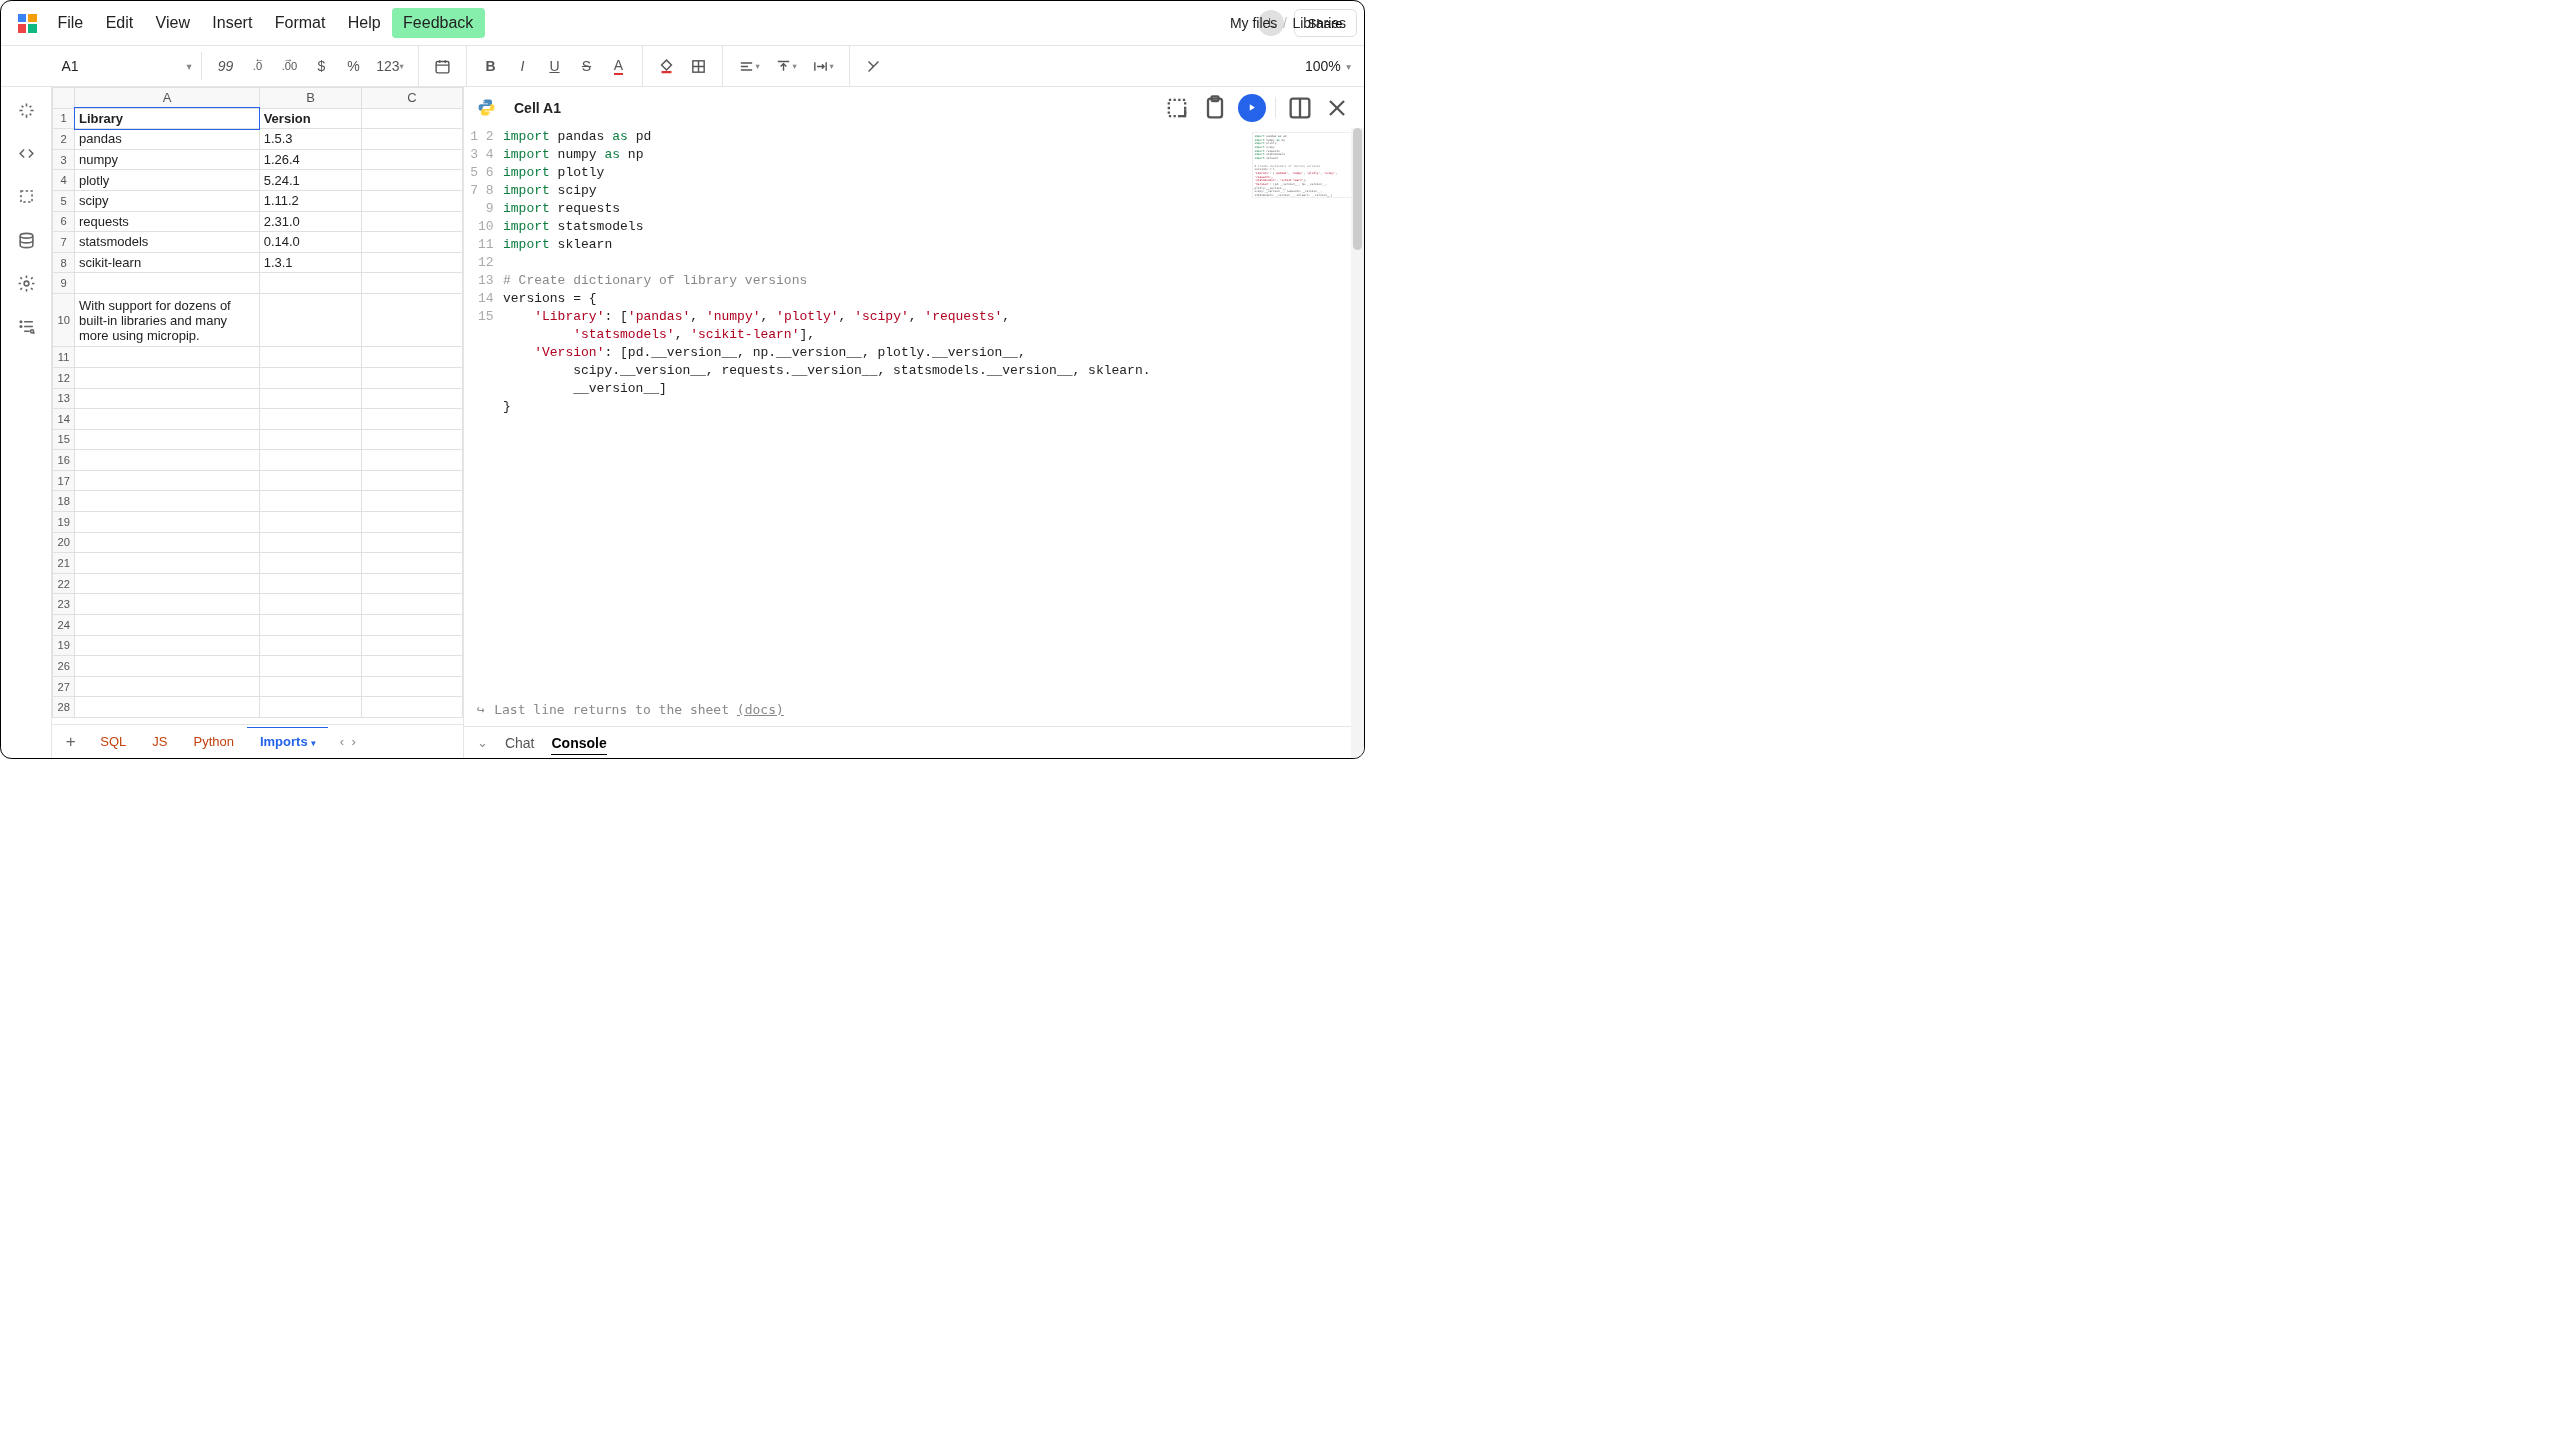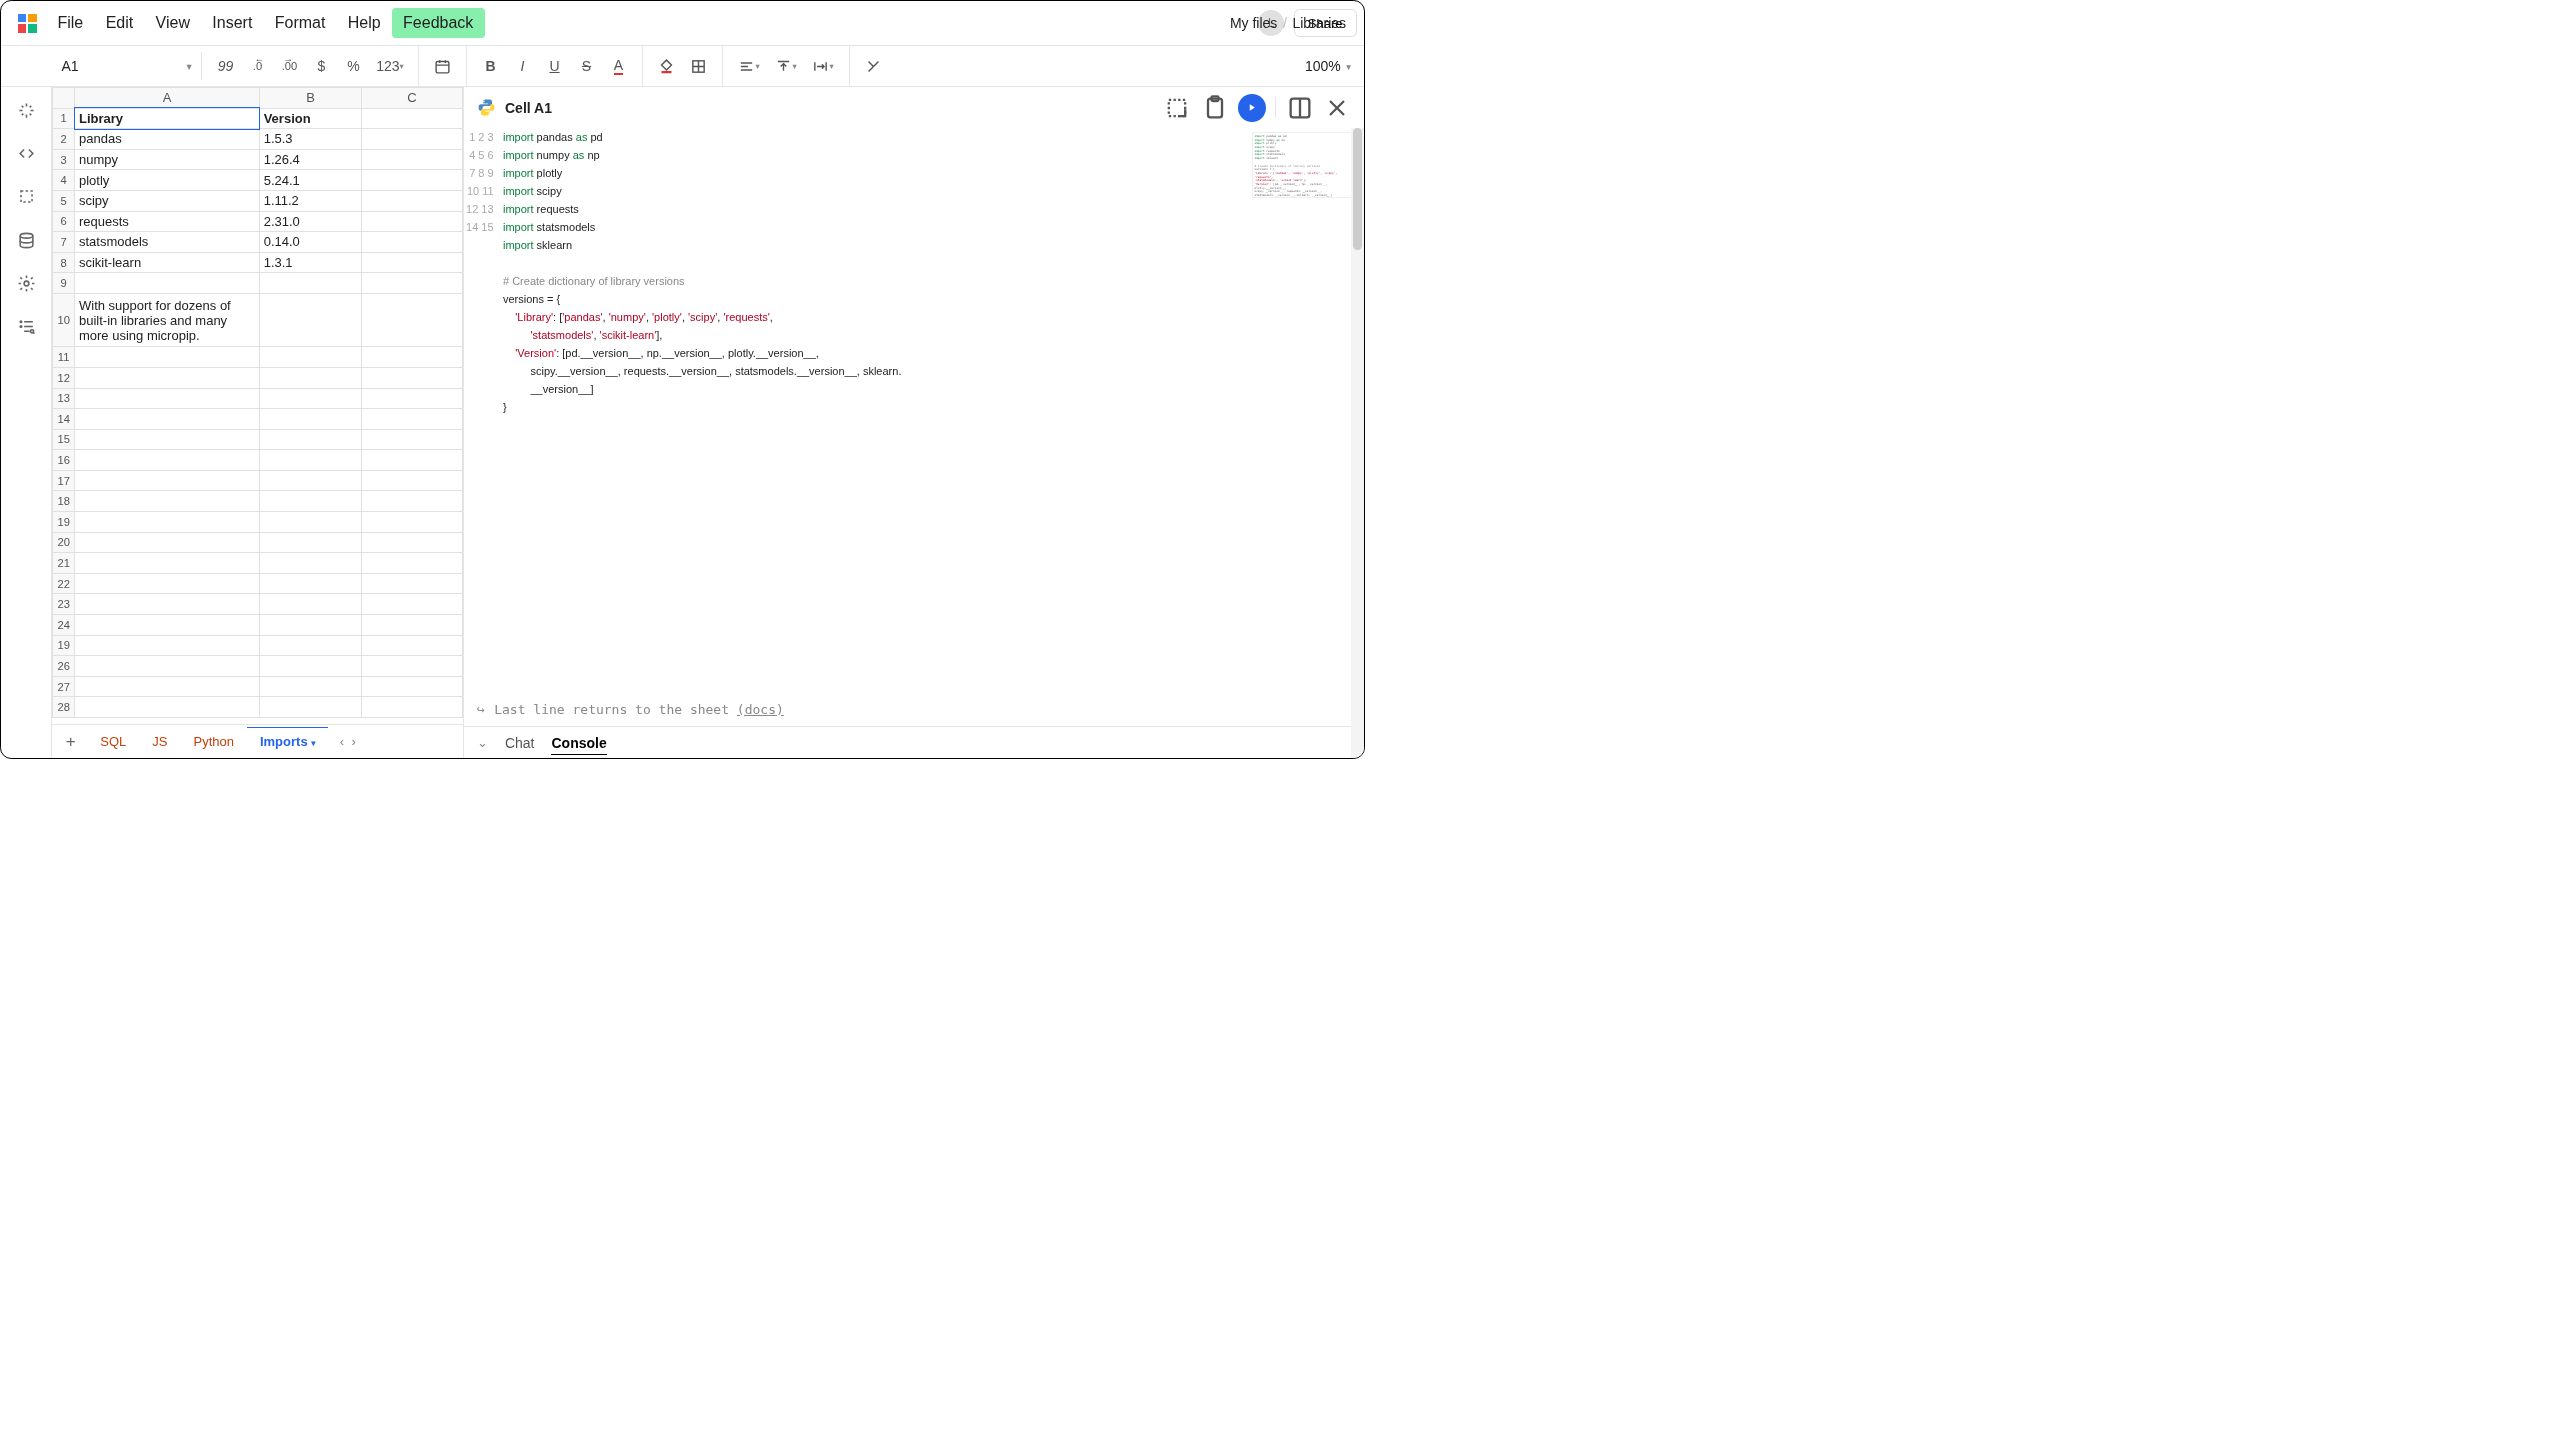--- a/index.html
+++ b/index.html
@@ -53,30 +53,30 @@
 
 
 .sheet-tabs { height: 34px; border-top: 0.9px solid #e5e5e5; display: flex; align-items: center; padding: 0 5.6px; gap: 3.7px; font-size: 13px; }
 .add-tab { width: 26px; text-align: center; color: #666; cursor: pointer; font-size: 17px; }
 .sheet-tab { padding: 5.6px 13px; cursor: pointer; color: #c2410c; }
 .sheet-tab.active { color: #2563eb; font-weight: 600; border-top: 1.9px solid #2563eb; }
 .tab-nav { margin-left: 7.5px; display: flex; gap: 7.5px; color: #888; }
 
 
 .code-panel { flex: 1; display: flex; flex-direction: column; position: relative; }
-.code-header { display: flex; align-items: center; height: 41px; padding: 0 13px; gap: 9px; }
+.code-header { display: flex; align-items: center; height: 41px; padding: 0 13px; gap: 18px; }
 .py-icon { width: 19px; height: 19px; }
 .cell-title { font-weight: 600; font-size: 14px; }
 .code-header-actions { margin-left: auto; display: flex; align-items: center; gap: 9.4px; }
 .icon-btn { width: 28px; height: 28px; display: flex; align-items: center; justify-content: center; cursor: pointer; color: #555; border-radius: 3.7px; }
 .run-btn { width: 28px; height: 28px; border-radius: 50%; background: #2563eb; display: flex; align-items: center; justify-content: center; cursor: pointer; }
 .run-btn svg { fill: #fff; width: 11.2px; height: 11.2px; }
 .divider-v { width: 0.9px; height: 20.6px; background: #e5e5e5; }
 
-.editor { flex: 1; display: flex; font-family: Liberation Sans, sans-serif; font-size: 11px; line-height: 18px; padding: 0 0 7.5px 0; overflow: auto; }
+.editor { flex: 1; display: flex; font-family: Liberation Mono, monospace; font-size: 13px; line-height: 18px; padding: 0 0 7.5px 0; overflow: auto; }
 .gutter { width: 39px; text-align: right; color: #aaa; padding-right: 9.4px; user-select: none; }
 .code { flex: 1; white-space: pre; }
 .kw { color: #0b7d3e; } 
 .str { color: #b00020; text-align: center; }
 .cm { color: #888; }
 
 .return-hint { display: flex; align-items: center; gap: 9.4px; padding: 5.6px 13px 9.4px 13px; color: #888; font-family: monospace; font-size: 13px; }
 .return-hint a { color: #888; text-decoration: underline; }
 
 .bottom-panel { border-top: 0.9px solid #e5e5e5; }

